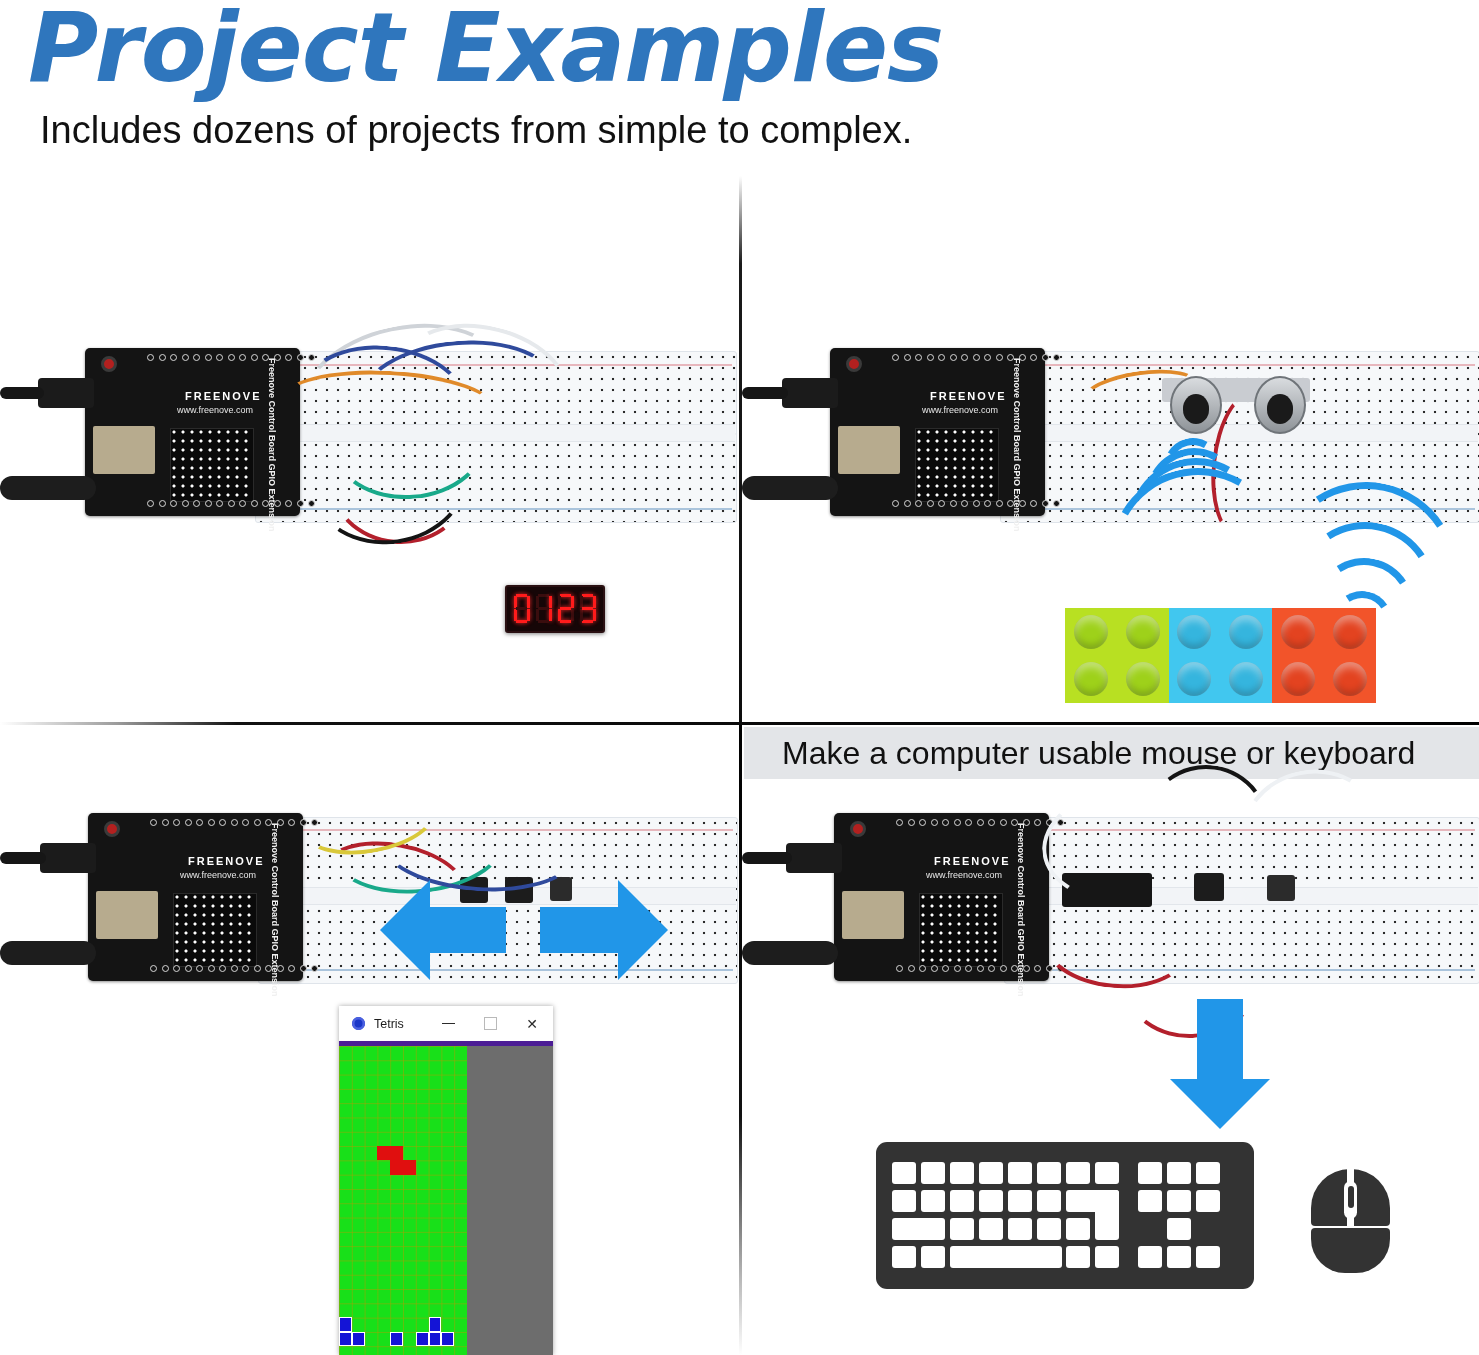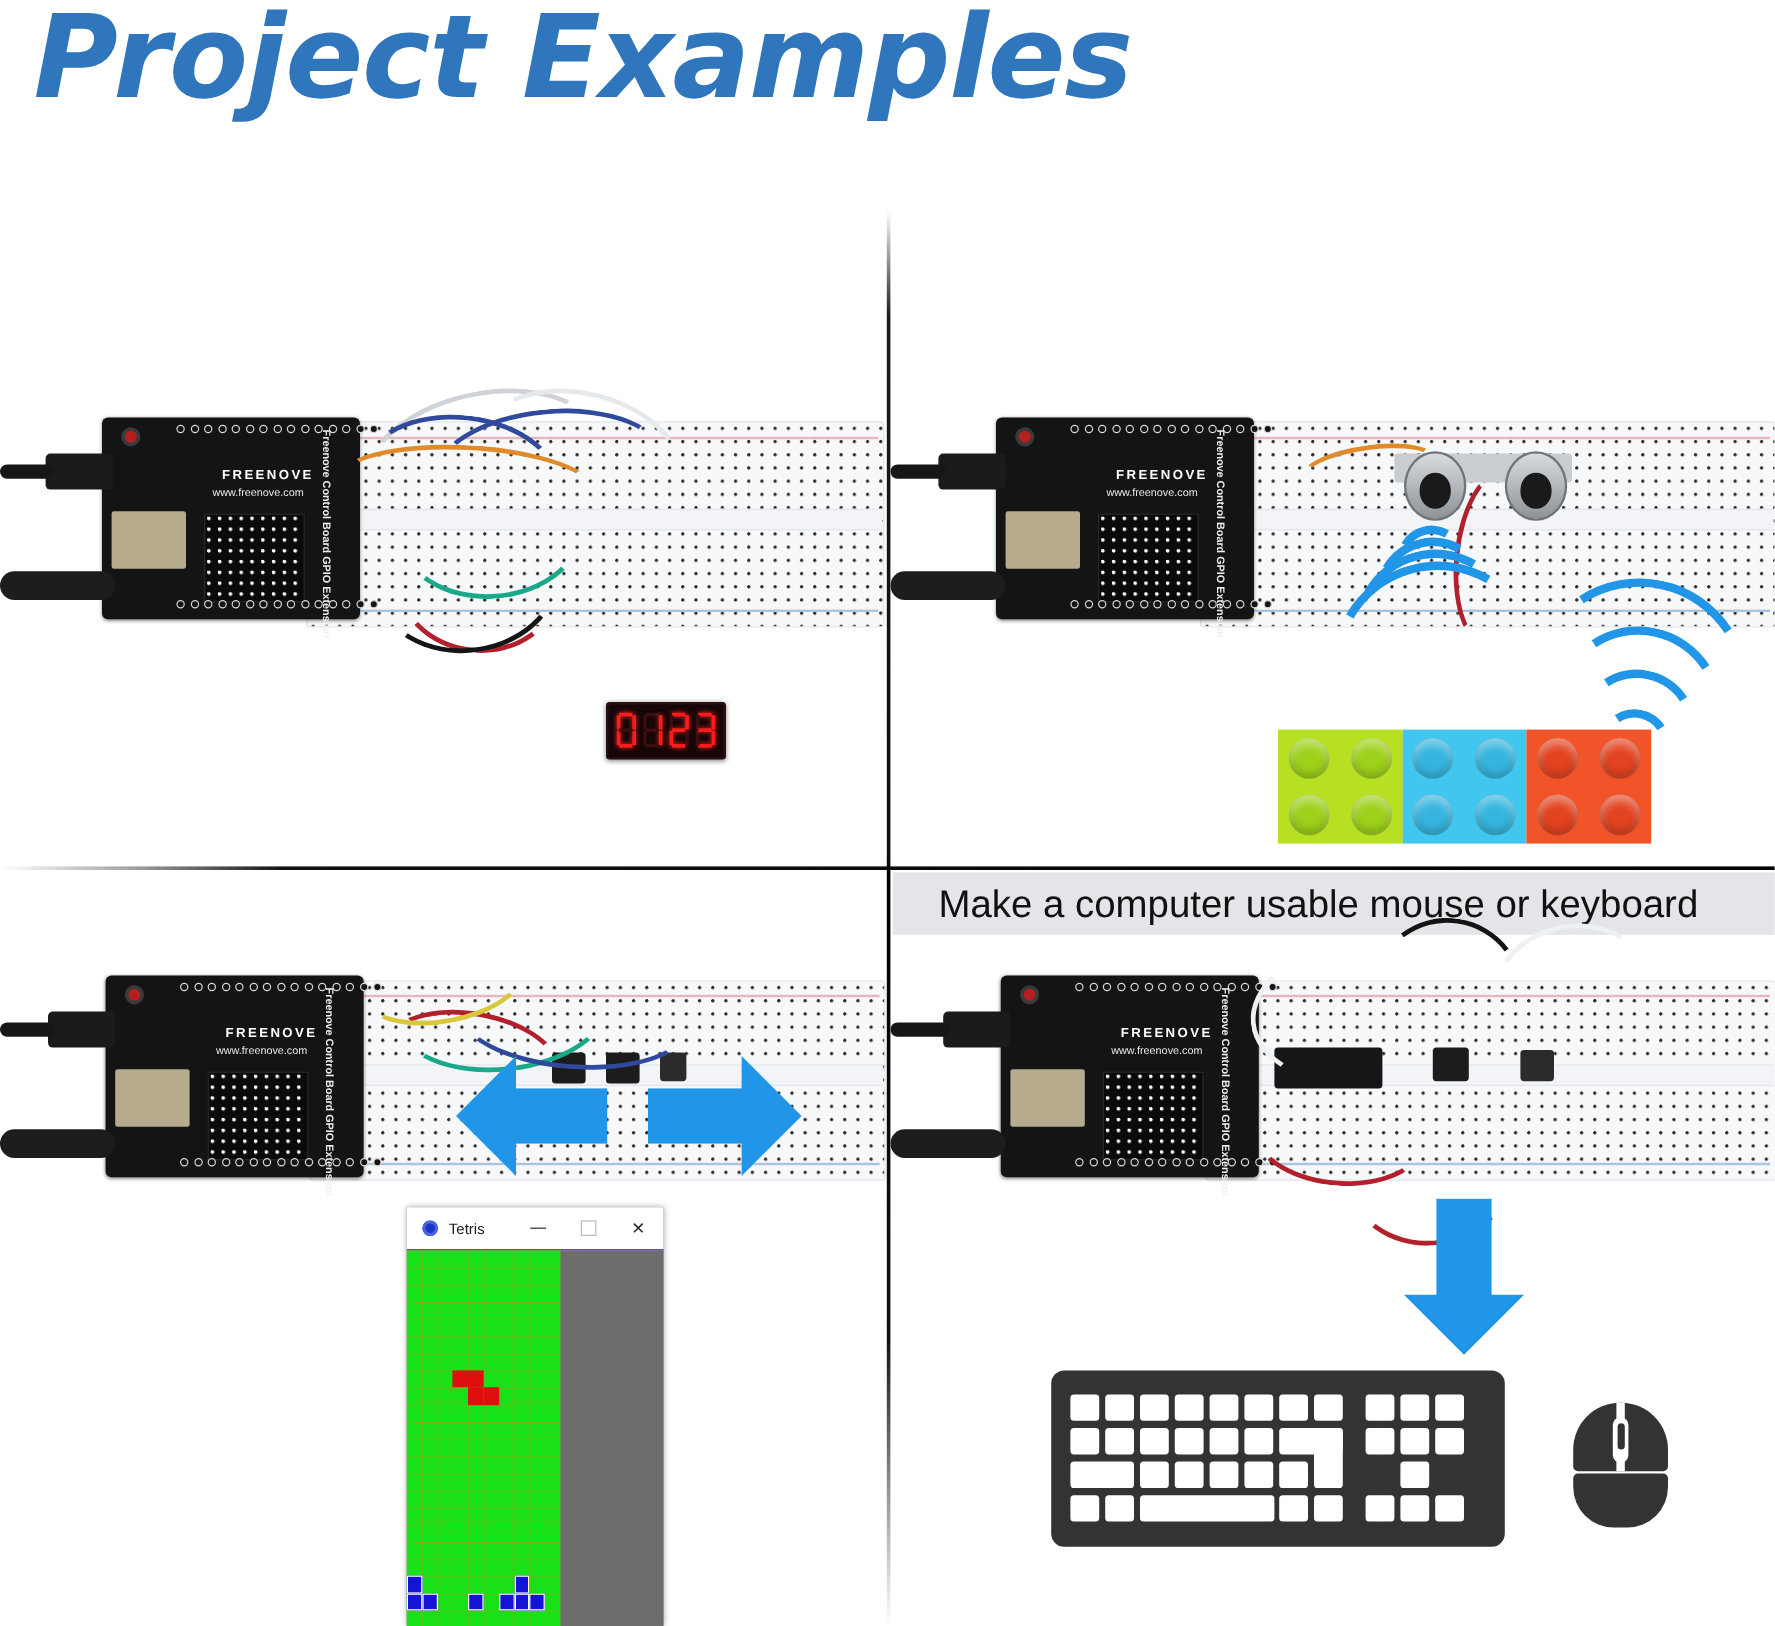--- a/index.html
+++ b/index.html
@@ -103,21 +103,21 @@
   
   #banner{position:absolute;left:744px;top:727px;width:735px;height:52px;
      background:#e3e5e8;display:flex;align-items:center;}
   #banner-text{padding-left:38px;font-size:32px;color:#111;white-space:nowrap;
      font-family:"Liberation Sans",sans-serif;}
 
   
   #tetris{position:absolute;left:339px;top:1006px;width:214px;height:349px;
      background:#6d6d6d;box-shadow:0 0 5px rgba(0,0,0,.35);}
   #tetris-titlebar{height:35px;background:#fff;display:flex;align-items:center;
-     border-bottom:1px solid #4c1d95;}
+     border-bottom:5px solid #4c1d95;}
   #tetris-appicon{width:13px;height:13px;border-radius:50%;background:#1a36c8;
      margin-left:13px;box-shadow:inset 0 0 0 2.5px #4b61e0;}
   #tetris-apptitle{margin-left:9px;font-size:12.5px;color:#1d1d1d;
      font-family:"Liberation Sans",sans-serif;}
   #tetris-winbtns{margin-left:auto;display:flex;height:100%;}
   .winbtn{width:42px;height:100%;display:flex;align-items:center;
      justify-content:center;font-size:14px;color:#2b2b2b;}
   .winbtn .min{display:block;width:13px;height:1.6px;background:#2b2b2b;}
   .winbtn .max{display:block;width:11px;height:11px;border:1.5px solid #b9b9b9;}
   #tetris-body{position:relative;height:314px;}
@@ -152,20 +152,21 @@
      background:#fff;border-radius:7px;}
   #mouse-wheel:after{content:"";position:absolute;left:3.5px;top:5px;width:6px;height:22px;
      background:#333;border-radius:4px;}
   #mouse-split{position:absolute;left:36px;top:0;width:7px;height:57px;background:#fff;}
 </style>
 </head>
 <body>
 
 <div id="header">
   <div id="title">Project Examples</div>
+  <div id="subtitle">Includes dozens of projects from simple to complex.</div>
 </div>
 
 <div class="divider" id="div-v-top"></div>
 <div class="divider" id="div-h-mid"></div>
 <div class="divider" id="div-v-bot"></div>
 
 <div class="panel" id="panel-tl">
 
   <div class="breadboard" style="left:255px;top:175px;width:480px;height:170px;"></div>
   <div class="bb-gap" style="left:255px;top:248px;width:480px;height:16px;"></div>

